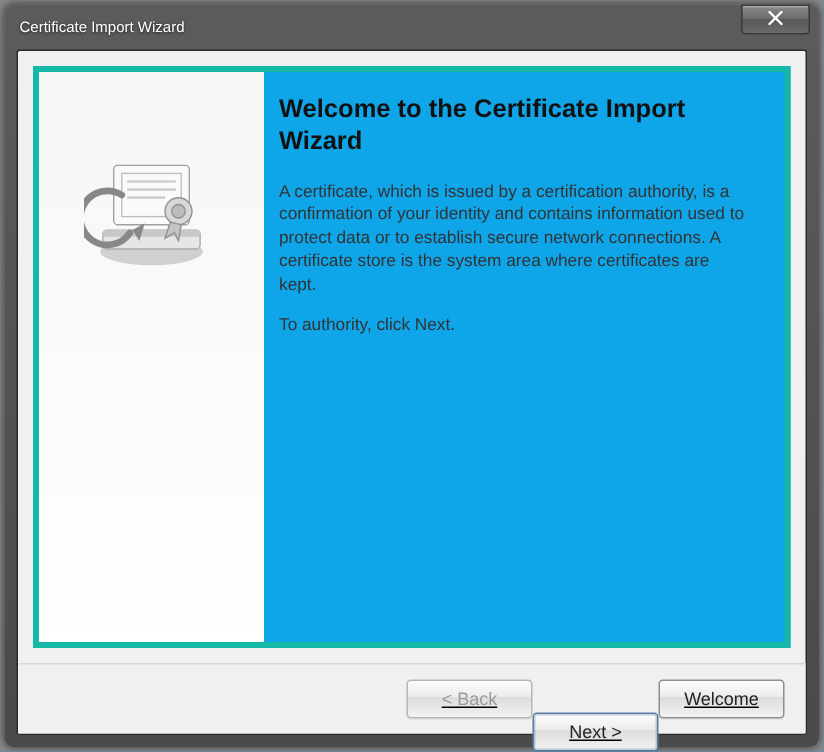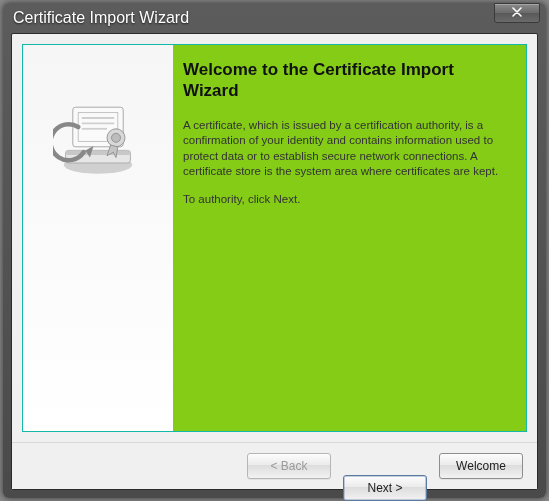--- a/index.html
+++ b/index.html
@@ -19,21 +19,21 @@
     background: linear-gradient(to bottom, #5c5c5c 0%, #4a4a4a 100%);
     border-radius: 6px;
     box-shadow: 0 0 6px rgba(0,0,0,0.6);
   }
   .titlebar {
     height: 30px;
     display: flex;
     align-items: center;
     padding: 0 6px 0 10px;
     color: #fff;
-    font-size: 16px;
+    font-size: 10px;
     text-shadow: 0 1px 2px rgba(0,0,0,0.7);
   }
   .titlebar-title {
     flex: 1;
   }
   .close-btn {
     width: 44px;
     height: 18px;
     border-radius: 0 0 3px 3px;
     background: linear-gradient(to bottom, #8a8a8a 0%, #6a6a6a 50%, #585858 50%, #6a6a6a 100%);
@@ -55,23 +55,23 @@
     right: 8px;
     bottom: 8px;
     background: #f0f0f0;
     border: 1px solid #2a2a2a;
     border-radius: 2px;
     display: flex;
     flex-direction: column;
   }
   .content {
     flex: 1;
-    background: #84cc16;
+    background: #0ea5e9;
     margin: 10px;
-    border: 1px solid #14b8a6;
+    border: 4px solid #14b8a6;
     display: flex;
     justify-content: space-between;
   }
   .side-graphic {
     width: 150px;
     height: 100%;
     background: linear-gradient(to bottom, #f6f6f6 0%, #ffffff 100%);
     display: flex;
     align-items: flex-start;
     justify-content: center;
@@ -98,24 +98,25 @@
     font-size: 11.5px;
     line-height: 1.35;
     color: #333;
     margin-bottom: 12px;
   }
   .button-row {
     height: 46px;
     display: flex;
     align-items: center;
     justify-content: flex-end;
-    gap: 12px;
+    gap: 0;
     padding: 0 14px;
     border-top: 1px solid #d8d8d8;
     background: #f0f0f0;
+    text-decoration: underline;
   }
   .btn {
     min-width: 82px;
     height: 24px;
     font-size: 12px;
     border: 1px solid #8e8e8e;
     border-radius: 3px;
     background: linear-gradient(to bottom, #fdfdfd 0%, #ebebeb 45%, #dcdcdc 46%, #f2f2f2 100%);
     color: #222;
     display: inline-flex;

